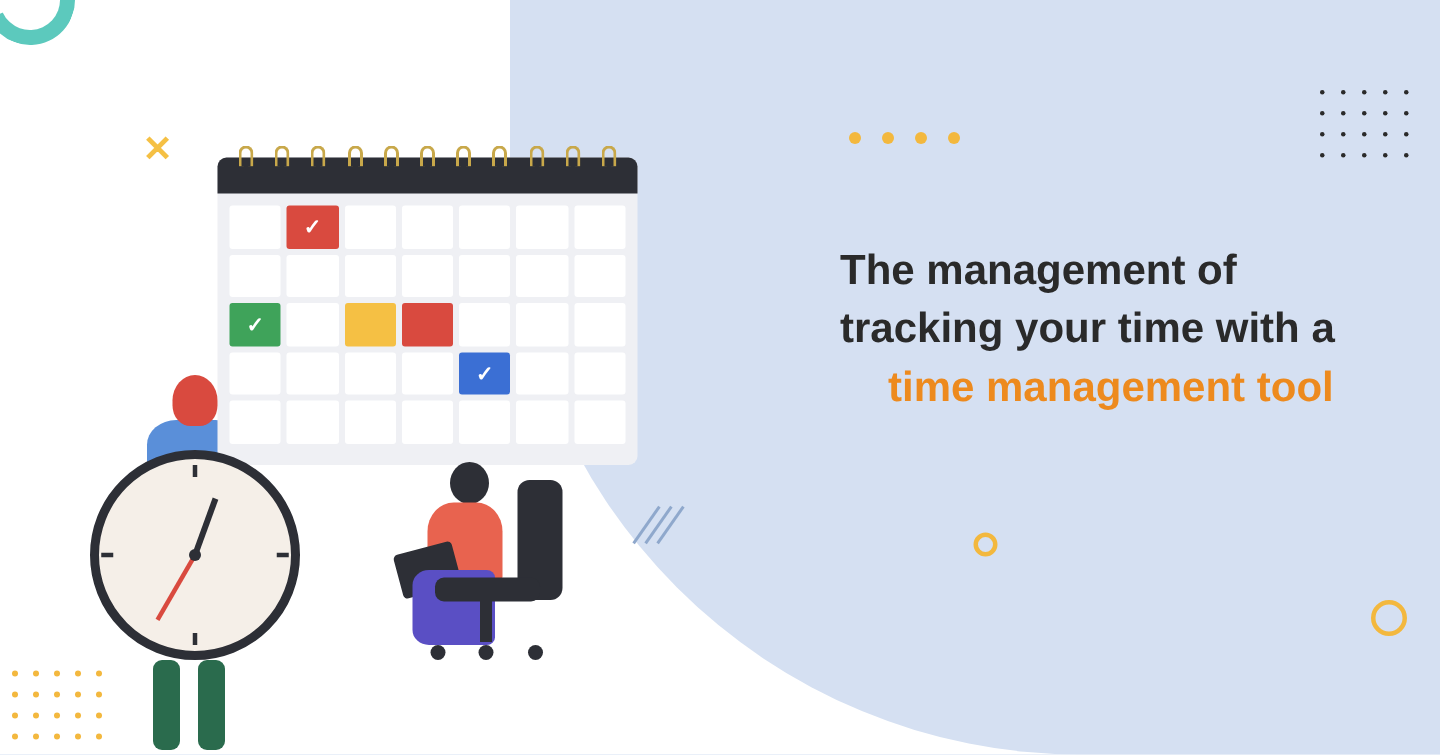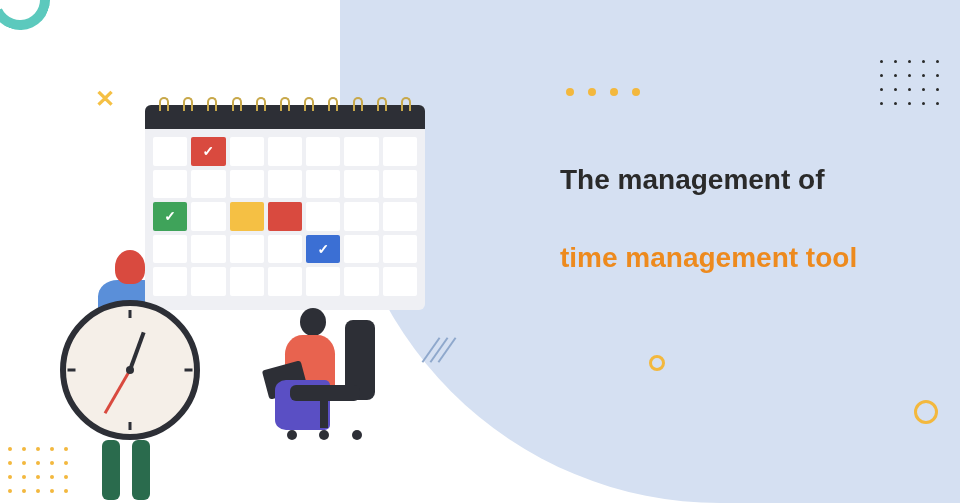--- a/index.html
+++ b/index.html
@@ -372,20 +372,21 @@
       top: 160px;
       left: 560px;
       width: 360px;
       font-size: 28px;
       font-weight: 600;
       line-height: 1.4;
       color: #2a2a2a;
     }
     .headline .highlight {
       color: #ed8a1e;
+      margin-left: 32px;
     }
   </style>
 </head>
 <body>
 
 <div class="bg-blob"></div>
 
 <div class="teal-arc"></div>
 <div class="yellow-x">✕</div>
 
@@ -543,15 +544,15 @@
         <div class="wheel" style="left:0"></div>
         <div class="wheel" style="left:32px"></div>
         <div class="wheel" style="left:65px"></div>
       </div>
     </div>
   </div>
 </div>
 
 <div class="headline">
   <span>The management of</span><br>
-  <br>
+  <span>tracking your time with a</span><br>
   <span class="highlight">time management tool</span>
 </div>
 
 </body></html>

